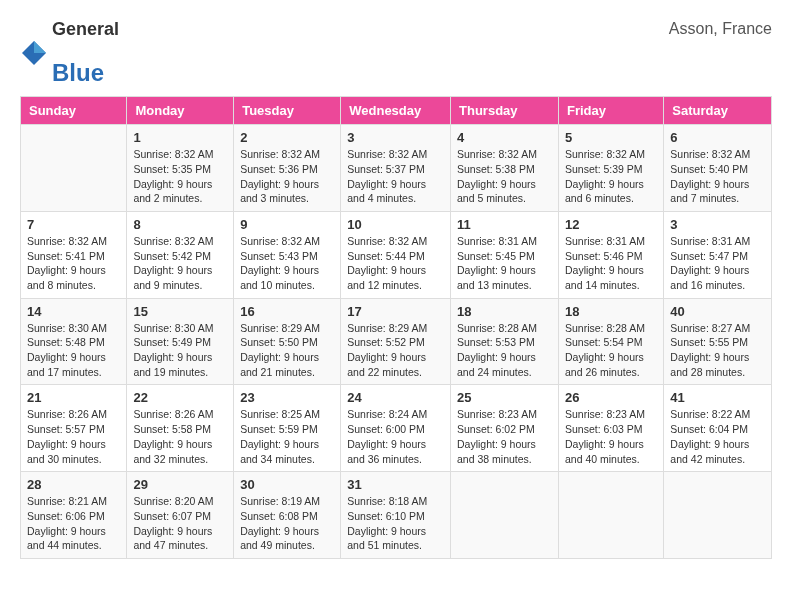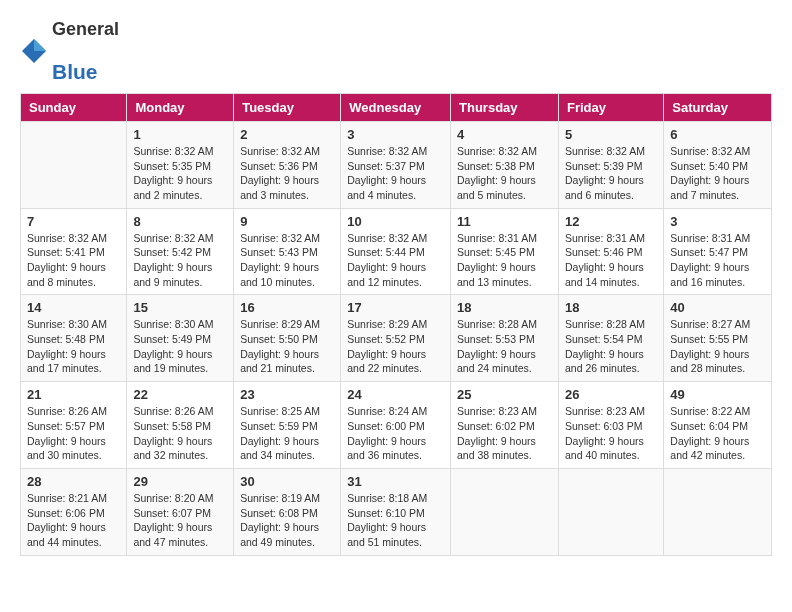--- a/index.html
+++ b/index.html
@@ -25,21 +25,21 @@
       flex-direction: column;
       line-height: 1.1;
       gap: 20px;
     }
     .logo-general {
       font-size: 18px;
       font-weight: bold;
       color: #333;
     }
     .logo-blue {
-      font-size: 21px;
+      font-size: 24px;
       font-weight: bold;
       color: #2a6db5;
     }
     .logo-icon {
       width: 28px;
       height: 28px;
       margin-right: 4px;
     }
     .title-section {
       text-align: right;
@@ -51,21 +51,21 @@
     }
     .location {
       font-size: 16px;
       color: #555;
     }
     .calendar {
       width: 100%;
       border-collapse: collapse;
     }
     .calendar th {
-      background-color: #be185d;
+      background-color: #ec4899;
       color: white;
       font-size: 13px;
       font-weight: bold;
       padding: 6px 8px;
       text-align: left;
       border: 1px solid #ddd;
     }
     .calendar td {
       border: 1px solid #ddd;
       vertical-align: top;
@@ -104,20 +104,21 @@
     <svg class="logo-icon" viewBox="0 0 28 28">
       <polygon points="14,2 26,14 14,26 2,14" fill="#2a6db5"></polygon>
       <polygon points="14,2 26,14 14,14" fill="#4a9fd4"></polygon>
     </svg>
     <div class="logo-text">
       <span class="logo-general">General</span>
       <span class="logo-blue">Blue</span>
     </div>
   </div>
   <div class="title-section">
+    <div class="location">Asson, France</div>
   </div>
 </div>
 
 <table class="calendar">
   <thead>
     <tr>
     <th>Sunday</th>
         <th>Monday</th>
         <th>Tuesday</th>
         <th>Wednesday</th>
@@ -233,21 +234,21 @@
         </td>
         <td>
           <span class="day-number">25</span>
           <div class="day-info">Sunrise: 8:23 AM<br>Sunset: 6:02 PM<br>Daylight: 9 hours and 38 minutes.</div>
         </td>
         <td>
           <span class="day-number">26</span>
           <div class="day-info">Sunrise: 8:23 AM<br>Sunset: 6:03 PM<br>Daylight: 9 hours and 40 minutes.</div>
         </td>
         <td>
-          <span class="day-number">49</span>
+          <span class="day-number">41</span>
           <div class="day-info">Sunrise: 8:22 AM<br>Sunset: 6:04 PM<br>Daylight: 9 hours and 42 minutes.</div>
         </td>
       </tr>
       <tr>
         <td>
           <span class="day-number">28</span>
           <div class="day-info">Sunrise: 8:21 AM<br>Sunset: 6:06 PM<br>Daylight: 9 hours and 44 minutes.</div>
         </td>
         <td>
           <span class="day-number">29</span>

